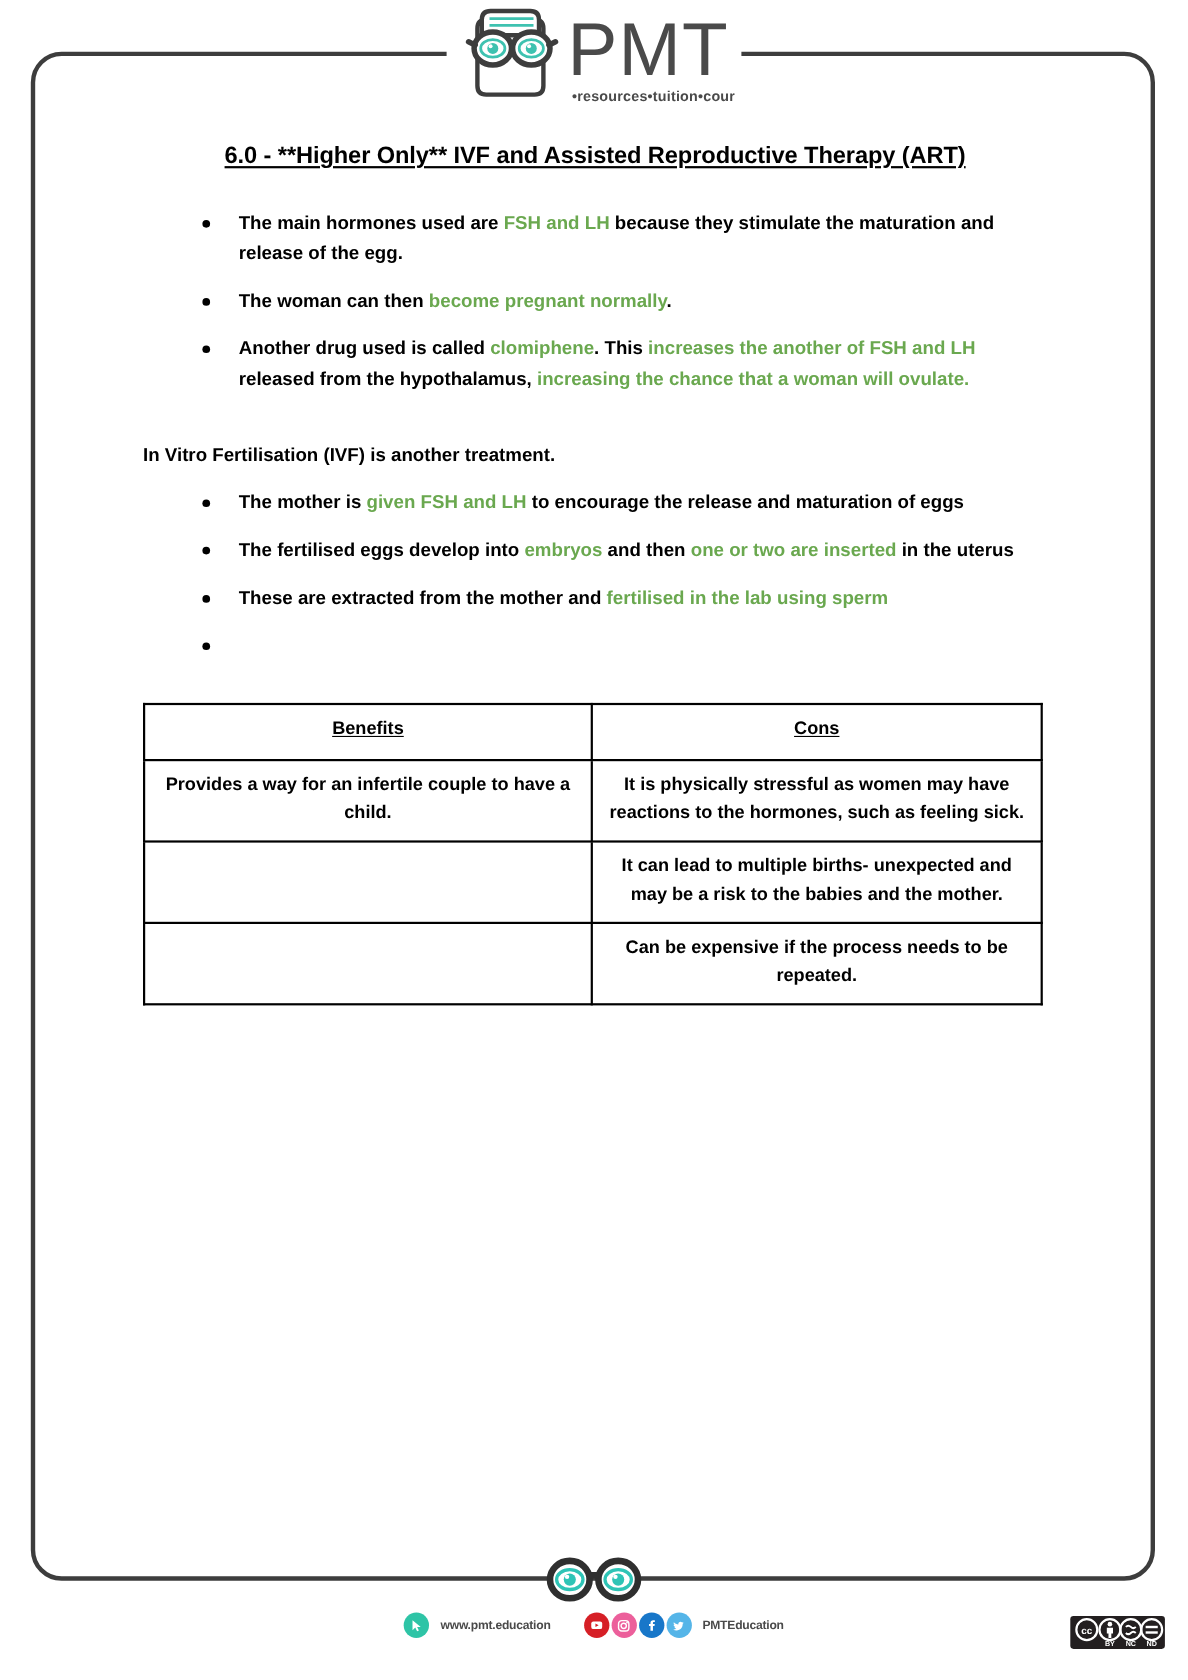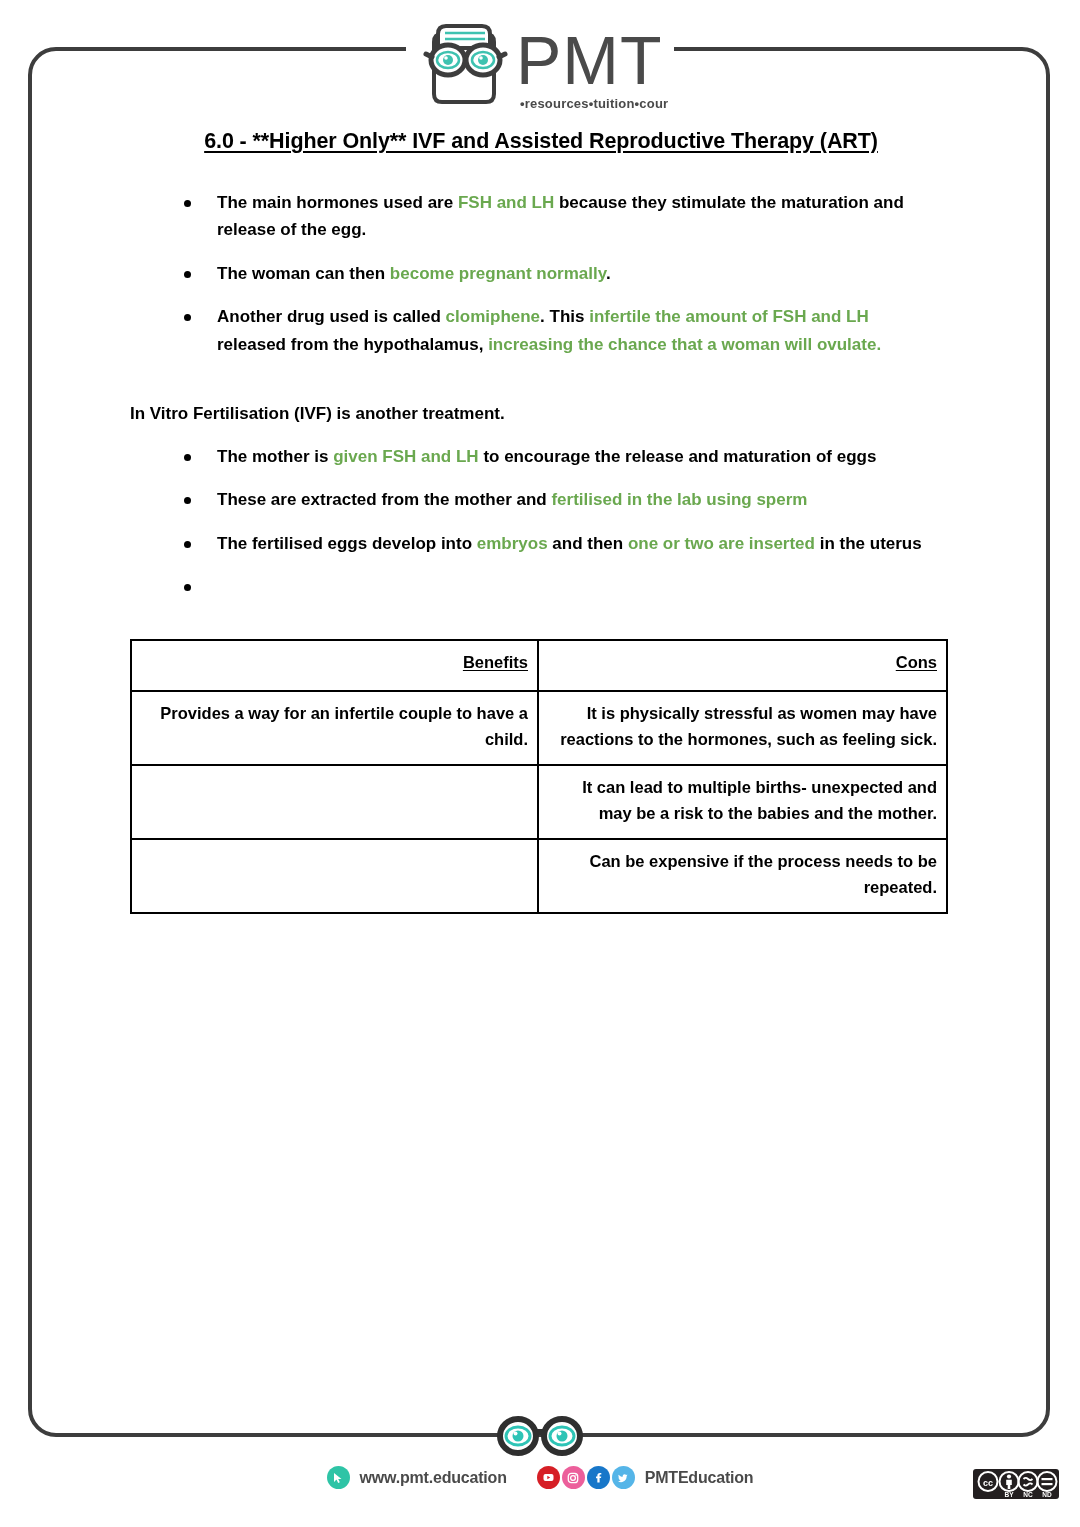--- a/index.html
+++ b/index.html
@@ -34,21 +34,21 @@
     top: 38px;
     width: 268px;
     height: 22px;
     background: #ffffff;
   }
 
   
   .logo-wrap {
     position: absolute;
     left: 412px;
-    top: 16px;
+    top: 0;
     width: 256px;
     height: 100px;
   }
   .logo-svg { display: block; }
 
   
   .doc {
     position: absolute;
     left: 130px;
     top: 128px;
@@ -113,21 +113,21 @@
     table-layout: fixed;
   }
   table.pros-cons th,
   table.pros-cons td {
     border: 2px solid #000;
     vertical-align: top;
     padding: 9px 9px 12px 9px;
     font-size: 16.5px;
     font-weight: bold;
     line-height: 1.55;
-    text-align: right;
+    text-align: center;
   }
   table.pros-cons th {
     font-weight: bold;
     padding-bottom: 14px;
   }
   table.pros-cons th span {
     text-decoration: underline;
     text-underline-offset: 2px;
   }
   table.pros-cons col.c1 { width: 407px; }
@@ -153,21 +153,21 @@
     justify-content: center;
     align-items: center;
     gap: 30px;
   }
   .footer-item {
     display: flex;
     align-items: center;
     gap: 10px;
   }
   .footer-item .ftext {
-    font-size: 16px;
+    font-size: 11px;
     font-weight: bold;
     color: #4a4a4a;
     letter-spacing: -0.2px;
   }
   .social-row {
     display: flex;
     align-items: center;
     gap: 2px;
   }
   .sicon {
@@ -245,36 +245,36 @@
   <h1 class="doc-title">6.0 - **Higher Only** IVF and Assisted Reproductive Therapy (ART)</h1>
 
   <ul class="bullets">
     <li>
       <span><span>The main hormones used are </span><span class="g">FSH and LH</span><span> because they stimulate the maturation and release of the egg.</span></span>
     </li>
     <li>
       <span><span>The woman can then </span><span class="g">become pregnant normally</span><span>.</span></span>
     </li>
     <li>
-      <span><span>Another drug used is called </span><span class="g">clomiphene</span><span>. This </span><span class="g">infertile the amount of FSH and LH</span><span> released from the hypothalamus, </span><span class="g">increasing the chance that a woman will ovulate.</span></span>
+      <span><span>Another drug used is called </span><span class="g">clomiphene</span><span>. This </span><span class="g">increases the another of FSH and LH</span><span> released from the hypothalamus, </span><span class="g">increasing the chance that a woman will ovulate.</span></span>
     </li>
   </ul>
 
   <div class="spacer-block"></div>
 
   <p class="lead">In Vitro Fertilisation (IVF) is another treatment.</p>
   <ul class="bullets">
     <li>
       <span><span>The mother is </span><span class="g">given FSH and LH</span><span> to encourage the release and maturation of eggs</span></span>
     </li>
     <li>
+      <span><span>The fertilised eggs develop into </span><span class="g">embryos</span><span> and then </span><span class="g">one or two are inserted</span><span> in the uterus</span></span>
+    </li>
+    <li>
       <span><span>These are extracted from the mother and </span><span class="g">fertilised in the lab using sperm</span></span>
-    </li>
-    <li>
-      <span><span>The fertilised eggs develop into </span><span class="g">embryos</span><span> and then </span><span class="g">one or two are inserted</span><span> in the uterus</span></span>
     </li>
     <li class="empty-bullet">
       <span></span>
     </li>
   </ul>
 
   <table class="pros-cons">
     <colgroup>
         <col class="c1">
         <col class="c2">

